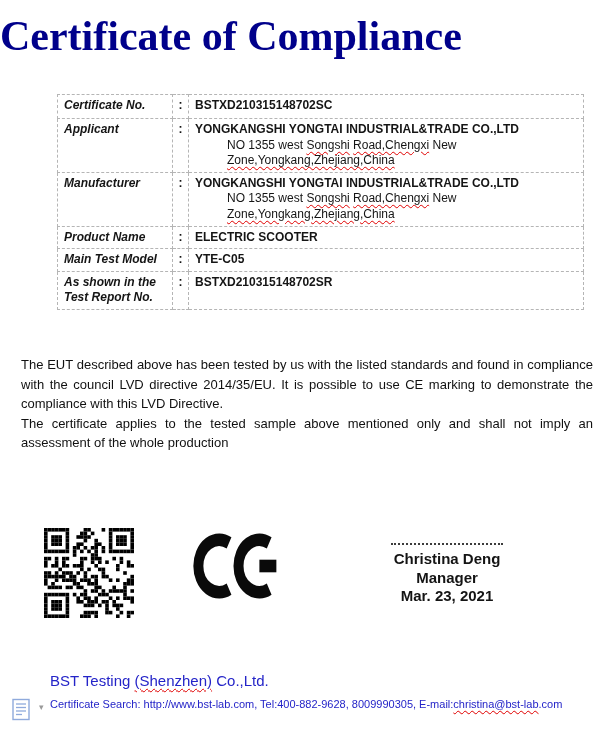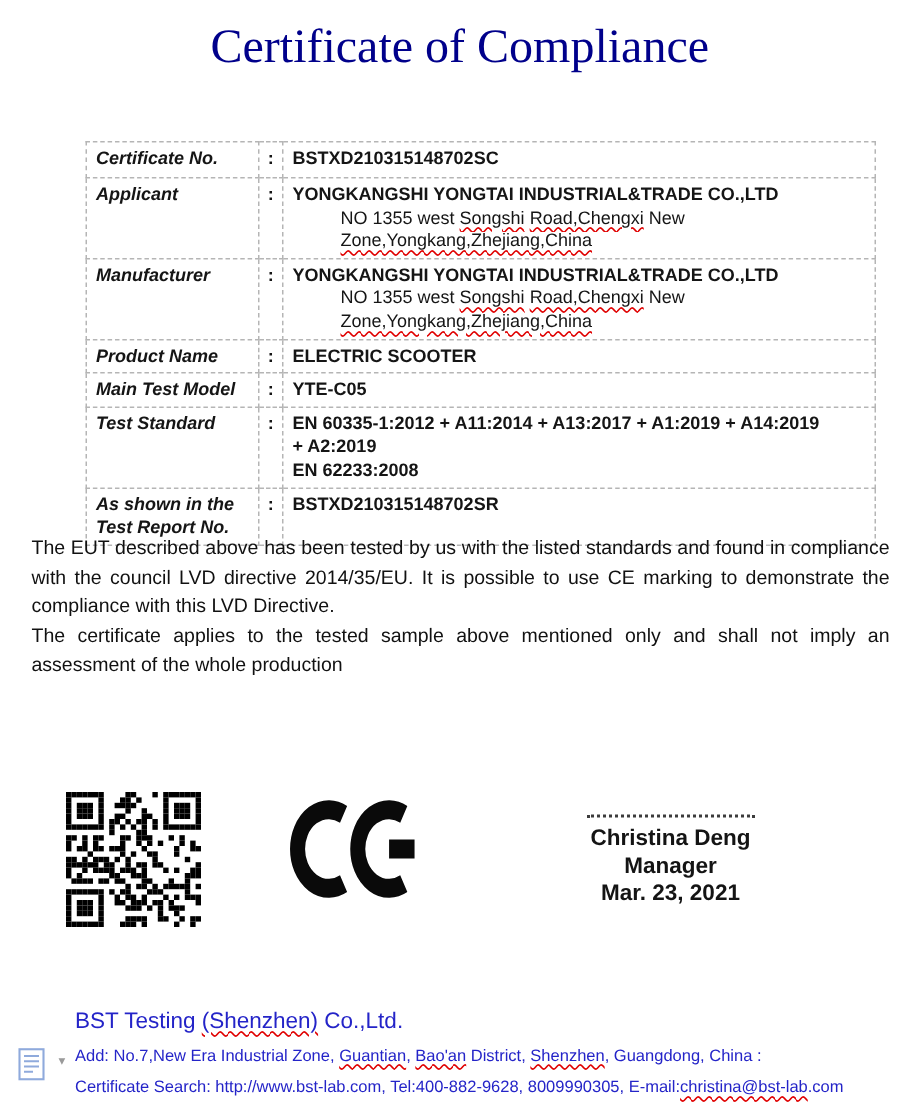--- a/index.html
+++ b/index.html
@@ -1,20 +1,20 @@
 <!DOCTYPE html>
 <html><head>
 <meta charset="utf-8">
 <style>
   html,body{margin:0;padding:0;background:#ffffff;}
   .page{position:relative;width:613px;height:742px;background:#fff;overflow:hidden;
         font-family:"Liberation Sans",sans-serif;color:#111;}
 
-  .title{position:absolute;left:0;top:12px;width:100%;text-align:center;
-         font-family:"Liberation Serif",serif;font-size:32px;font-weight:normal;
+  .title{position:absolute;left:0;top:12px;width:100%;text-align:left;
+         font-family:"Liberation Serif",serif;font-size:42px;font-weight:bold;
          color:#00008B;letter-spacing:0px;}
 
   .cert-table{position:absolute;left:57px;top:94px;width:527px;
               border-collapse:collapse;table-layout:fixed;}
   .cert-table td{border:1px dashed #b5b5b5;vertical-align:top;
                  padding:3px 5px 3px 6px;font-size:12px;line-height:1.3;
                  font-weight:bold;color:#151515;word-wrap:break-word;}
   .cert-table td.lbl{width:103px;font-style:italic;}
   .cert-table td.col{width:13px;text-align:center;padding-left:1px;padding-right:1px;}
   .cert-table tr.h1 td{height:17px;}
@@ -77,29 +77,20 @@
     </tr>
     <tr class="h2">
       <td class="lbl">Product Name</td>
       <td class="col">:</td>
       <td class="val">ELECTRIC SCOOTER</td>
     </tr>
     <tr class="h2">
       <td class="lbl">Main Test Model</td>
       <td class="col">:</td>
       <td class="val">YTE-C05</td>
-    </tr>
-    <tr>
-      <td class="lbl">Test Standard</td>
-      <td class="col">:</td>
-      <td class="val">
-        <div>EN 60335-1:2012 + A11:2014 + A13:2017 + A1:2019 + A14:2019</div>
-        <div>+ A2:2019</div>
-        <div>EN 62233:2008</div>
-      </td>
     </tr>
     <tr>
       <td class="lbl">As shown in the Test Report No.</td>
       <td class="col">:</td>
       <td class="val">BSTXD210315148702SR</td>
     </tr>
   </tbody>
     </table>
 
   <div class="body-text">
@@ -408,21 +399,20 @@
 
   <div class="sig">
     <div class="sig-line"></div>
     <div>Christina Deng</div>
     <div>Manager</div>
     <div>Mar. 23, 2021</div>
   </div>
 
   <div class="footer">
     <div class="f1"><span>BST Testing </span><span class="sq">(Shenzhen)</span><span> Co.,Ltd.</span></div>
-    <div class="f2"><span>Add: No.7,New Era Industrial Zone, </span><span class="sq">Guantian</span><span>, </span><span class="sq">Bao'an</span><span> District, </span><span class="sq">Shenzhen</span><span>, Guangdong, China :</span></div>
     <div class="f3"><span>Certificate Search: http://www.bst-lab.com, Tel:400-882-9628, 8009990305, E-mail:</span><span class="sq">christina@bst-lab</span><span>.com</span></div>
   </div>
 
   <div class="paste-btn">
     <span>
       <svg width="22" height="24" viewBox="0 0 22 24">
         <rect x="2" y="1.5" width="16" height="20" fill="#ffffff" stroke="#8faadc" stroke-width="1.4"></rect>
         <line x1="5" y1="6" x2="15" y2="6" stroke="#8faadc" stroke-width="1.3"></line>
         <line x1="5" y1="9.5" x2="15" y2="9.5" stroke="#8faadc" stroke-width="1.3"></line>
         <line x1="5" y1="13" x2="15" y2="13" stroke="#8faadc" stroke-width="1.3"></line>

